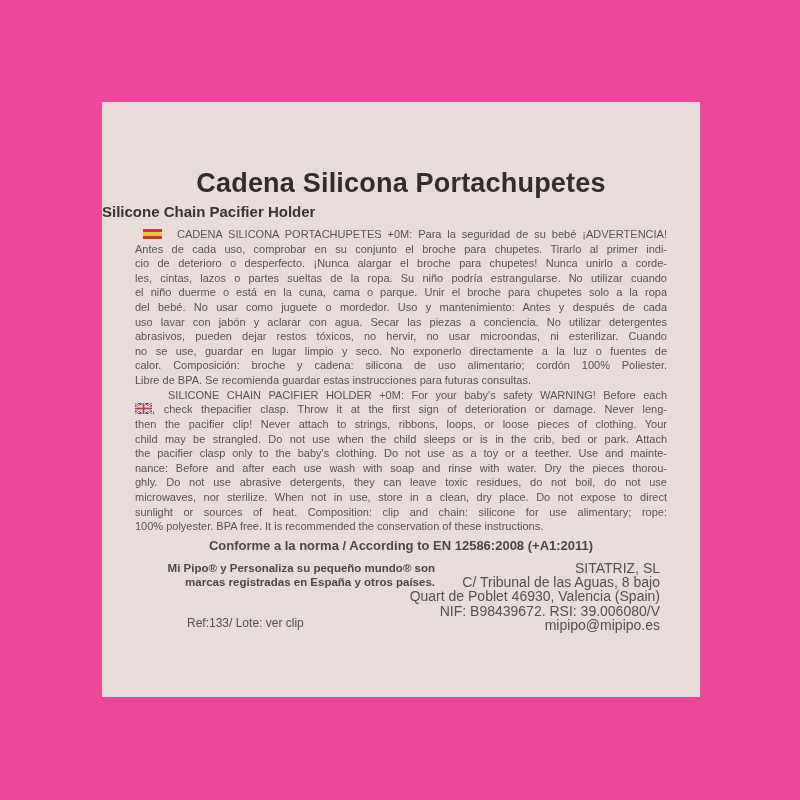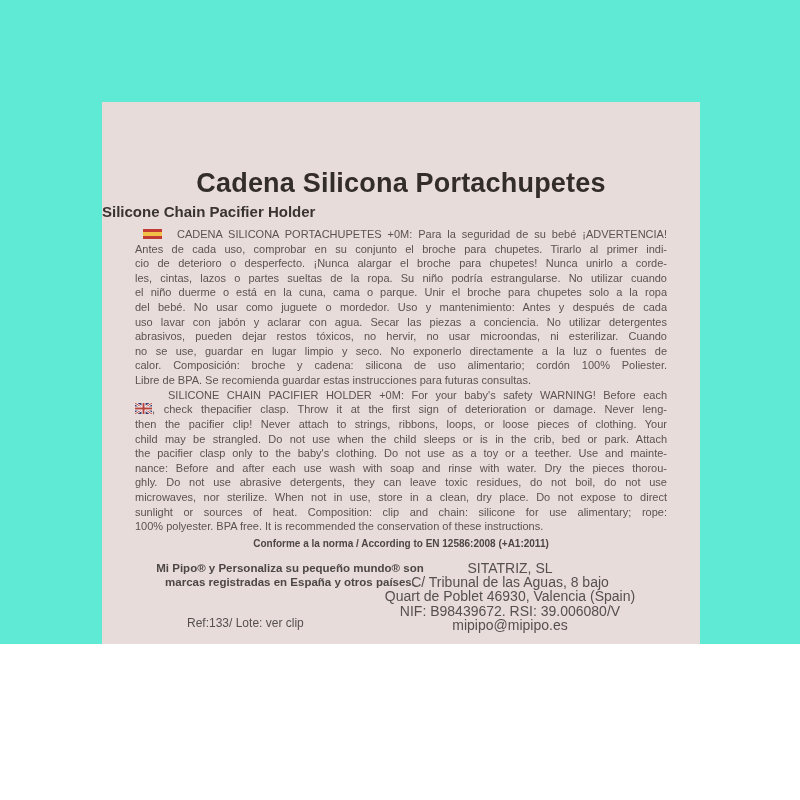--- a/index.html
+++ b/index.html
@@ -1,39 +1,39 @@
 <!DOCTYPE html>
 <html><head>
 <meta charset="utf-8">
 <style>
   html,body{margin:0;padding:0;background:#ffffff;width:800px;height:800px;
     font-family:"Liberation Sans",sans-serif;-webkit-font-smoothing:antialiased;}
-  .page{position:relative;width:800px;height:644px;background:#5eead4;overflow:hidden;}
+  .page{position:relative;width:800px;height:800px;background:#ec4899;overflow:hidden;}
   .card{position:absolute;left:102px;top:102px;width:598px;height:595px;background:#e8dcda;}
   .title{position:absolute;left:0;top:66px;width:598px;text-align:center;
     font-size:27px;font-weight:bold;color:#332d2a;letter-spacing:.2px;line-height:30px;}
   .subtitle{position:absolute;left:0;top:101px;width:598px;text-align:left;
     font-size:15px;font-weight:bold;color:#3a3431;line-height:18px;}
   .bodytext{position:absolute;left:33px;top:125px;width:532px;color:#5a5350;
     font-size:11px;line-height:14.62px;}
   .line{text-align:justify;text-align-last:justify;height:14.62px;overflow:hidden;}
   .line.last{text-align-last:left;}
   .line.es-first{padding-left:8px;}
   .line.en-first{padding-left:33px;}
   .flag{display:inline-block;vertical-align:-1px;}
   .flag-es{width:19px;height:10px;margin-right:9px;
     background:linear-gradient(to bottom,#c23c35 0%,#c23c35 27%,#f2c14a 27%,#f2c14a 73%,#c23c35 73%,#c23c35 100%);}
   .flag-uk{width:17px;height:11px;}
   .compliance{position:absolute;left:0;top:436px;width:598px;text-align:center;
-    font-size:10px;font-weight:bold;color:#4c4745;}
+    font-size:13px;font-weight:bold;color:#4c4745;}
   .trademark{position:absolute;left:43px;top:459px;width:290px;
     font-size:11.5px;font-weight:bold;color:#4c4745;line-height:14px;}
   .company{position:absolute;right:40px;top:459px;width:300px;text-align:right;
     font-size:14px;color:#55504e;line-height:14.2px;}
-  .company .line, .trademark .line{text-align:center;text-align-last:auto;height:auto;overflow:visible;}
+  .company .line, .trademark .line{text-align:right;text-align-last:auto;height:auto;overflow:visible;}
   .ref{position:absolute;left:85px;top:514px;font-size:12px;color:#55504e;}
 </style>
 </head>
 <body>
 
 <div class="page">
   <div class="card">
 
     <div class="title">Cadena Silicona Portachupetes</div>
     <div class="subtitle">Silicone Chain Pacifier Holder</div>

